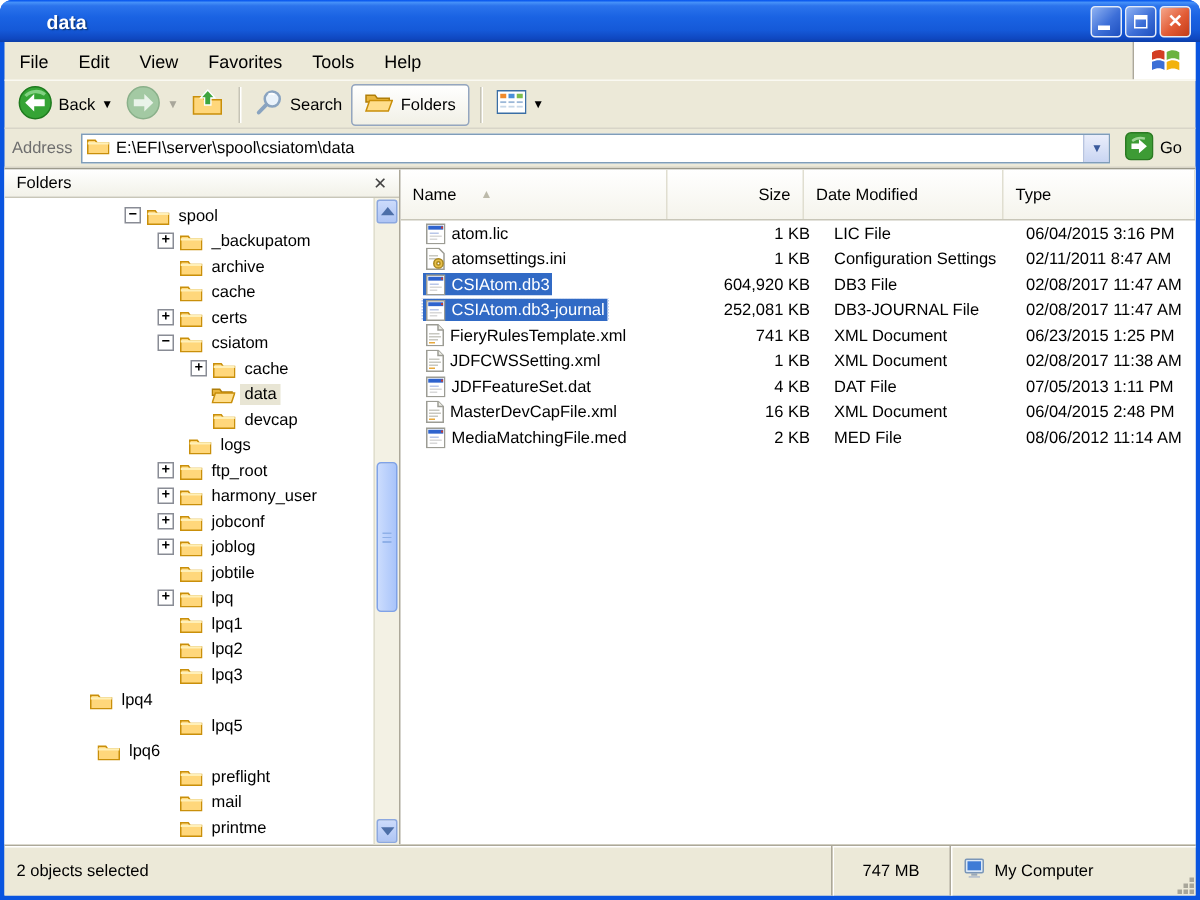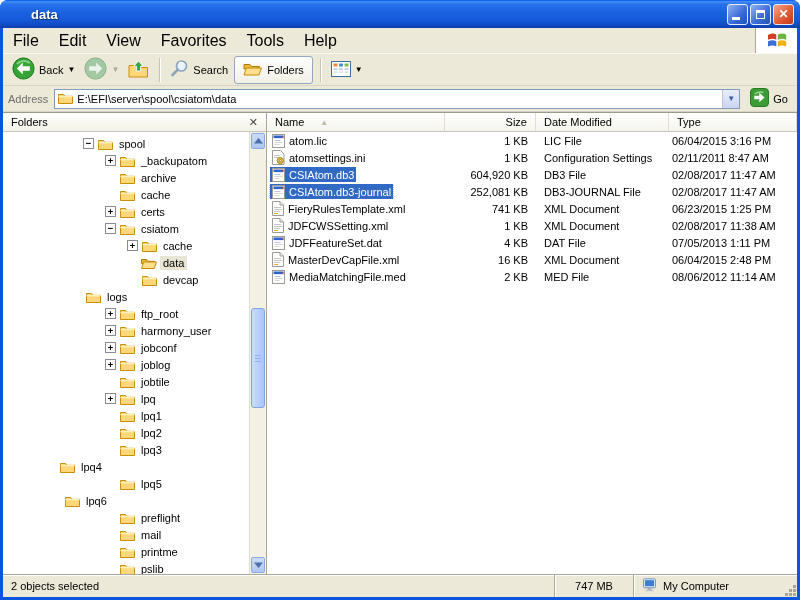--- a/index.html
+++ b/index.html
@@ -16,21 +16,21 @@
   .wbtn { width:21px; height:21px; border-radius:3px; border:1px solid #E4EBF8; position:relative;
     display:flex; align-items:center; justify-content:center; }
   .wbtn.bl { background:linear-gradient(135deg,#8FB2F2 0%,#3D6FD8 55%,#1D4FC0 100%); }
   .wbtn.close { background:linear-gradient(135deg,#F5A78C 0%,#E25B35 55%,#C33C18 100%); color:#fff; font-size:12px; font-weight:bold; }
   .glyph-min { position:absolute; left:4px; bottom:4px; width:8px; height:3px; background:#fff; }
   .glyph-max { width:9px; height:9px; border:1px solid #fff; border-top:3px solid #fff; }
 
   
   .inner { position:absolute; top:28px; left:3px; right:3px; bottom:3px; background:#ECE9D8; display:flex; flex-direction:column; }
 
-  .menubar { height:25px; display:flex; align-items:stretch; font-size:16px; }
+  .menubar { height:25px; display:flex; align-items:stretch; font-size:12px; }
   .menu-item { padding:0 10px; display:flex; align-items:center; color:#000; cursor:default; }
   .menu-logo { margin-left:auto; width:42px; background:#fff; border-left:1px solid #ACA899; display:flex; align-items:center; justify-content:center; }
 
   .toolbar { height:33px; display:flex; align-items:center; padding:0 4px 0 6px; gap:3px; border-top:1px solid #FAF9F2; border-bottom:1px solid #D8D5C8; font-size:11px; }
   .tb-group { display:flex; align-items:center; gap:4px; padding:2px 3px; }
   .caret { font-size:8px; color:#000; }
   .caret.dis { color:#A8A69A; }
   .tb-sep { width:1px; height:24px; background:#C6C4B6; box-shadow:1px 0 0 #FFF; margin:0 4px; }
   .folders-btn { display:flex; align-items:center; gap:5px; height:28px; padding:0 8px;
     background:linear-gradient(180deg,#FFFFFF,#F1F0E6); border:1px solid #94A6C0; border-radius:3px; }
@@ -60,37 +60,37 @@
   .tree-scroll { position:absolute; top:19px; right:0; bottom:0; width:17px; background:#F3F1E4; border-left:1px solid #E0DECE; }
   .sc-btn { position:absolute; left:1px; right:1px; height:16px; background:linear-gradient(180deg,#CCDBFB,#AFC5F4);
     border:1px solid #8CA8E0; border-radius:2px; display:flex; align-items:center; justify-content:center; }
   .sc-up { top:1px; } .sc-down { bottom:1px; }
   .sc-thumb { position:absolute; left:1px; right:1px; top:176px; height:100px;
     background:linear-gradient(90deg,#CBDCFD,#A9C4FA); border:1px solid #7FA2E8; border-radius:3px; }
   .sc-thumb::after { content:""; position:absolute; left:3px; right:3px; top:46px; height:8px;
     background:repeating-linear-gradient(180deg,#8FB0E8 0 1px,transparent 1px 3px); }
 
   .file-pane { flex:1; background:#fff; display:flex; flex-direction:column; overflow:hidden; }
-  .list-header { height:19px; display:flex; background:linear-gradient(180deg,#FFFFFF,#F5F4EC); border-bottom:1px solid #C8C6B8; font-size:11px; }
+  .list-header { height:34px; display:flex; background:linear-gradient(180deg,#FFFFFF,#F5F4EC); border-bottom:1px solid #C8C6B8; font-size:11px; }
   .hc { display:flex; align-items:center; padding:0 8px; border-right:1px solid #E0DED0; color:#000; }
   .sort-arrow { margin-left:16px; font-size:8px; color:#BCBAAA; }
   .c0 { width:178px; } .c1 { width:91px; justify-content:flex-end; text-align:right; } .c2 { width:128px; } .c3 { flex:1; }
-  .list-rows { flex:1; overflow:hidden; }
+  .list-rows { flex:1; overflow:hidden;margin-left:12px; }
   .lrow { height:17px; display:flex; align-items:center; font-size:11px; }
   .lc { overflow:hidden; white-space:nowrap; }
   .lc.c0 { display:flex; align-items:center; padding-left:3px; }
   .lc.c1 { text-align:right; padding-right:8px; }
   .lc.c2 { padding-left:8px; } .lc.c3 { padding-left:8px; }
   .nwrap { display:inline-flex; align-items:center; gap:4px; padding:0 2px; }
   .nwrap.sel { background:#316AC5; color:#fff; }
   .nwrap.foc { outline:1px dotted #B8CCF0; }
   .ficon { display:flex; }
 
   
-  .statusbar { height:23px; background:#ECE9D8; border-top:1px solid #ACA899; box-shadow:inset 0 1px 0 #FFFFFF;
+  .statusbar { height:34px; background:#ECE9D8; border-top:1px solid #ACA899; box-shadow:inset 0 1px 0 #FFFFFF;
     display:flex; align-items:center; font-size:11px; }
   .sb1 { flex:1; padding-left:8px; }
   .sb2 { width:79px; text-align:center; border-left:1px solid #ACA899; box-shadow:inset 1px 0 0 #FFF; align-self:stretch; display:flex; align-items:center; justify-content:center; }
   .sb3 { width:164px; border-left:1px solid #ACA899; box-shadow:inset 1px 0 0 #FFF; align-self:stretch; display:flex; align-items:center; gap:5px; padding-left:8px; position:relative; }
   .grip { position:absolute; right:1px; bottom:1px; width:3px; height:3px; background:#A8A69A;
     box-shadow:-4px 0 0 #A8A69A,0 -4px 0 #A8A69A,-8px 0 0 #A8A69A,0 -8px 0 #A8A69A,-4px -4px 0 #A8A69A; }
 </style>
 </head>
 <body>
 
@@ -314,21 +314,21 @@
             <div class="tree-row" style="padding-left: 124px;">
               <span class="expander empty"></span>
               <span class="ticon">
                 <svg width="15" height="12" viewBox="0 0 15 12">
                   <path d="M0.5 2.5 h5 l1.3 1.8 h7.7 v7.2 h-14 z" fill="#FFD77B" stroke="#C98F0A"></path>
                   <path d="M0.5 4.6 h14" stroke="#FFF0B8" stroke-width="1.4"></path>
                 </svg>
               </span>
               <span class="tlabel">devcap</span>
             </div>
-            <div class="tree-row" style="padding-left: 68px;">
+            <div class="tree-row" style="padding-left: 108px;">
               <span class="expander empty"></span>
               <span class="ticon">
                 <svg width="15" height="12" viewBox="0 0 15 12">
                   <path d="M0.5 2.5 h5 l1.3 1.8 h7.7 v7.2 h-14 z" fill="#FFD77B" stroke="#C98F0A"></path>
                   <path d="M0.5 4.6 h14" stroke="#FFF0B8" stroke-width="1.4"></path>
                 </svg>
               </span>
               <span class="tlabel">logs</span>
             </div>
             <div class="tree-row" style="padding-left: 102px;">

